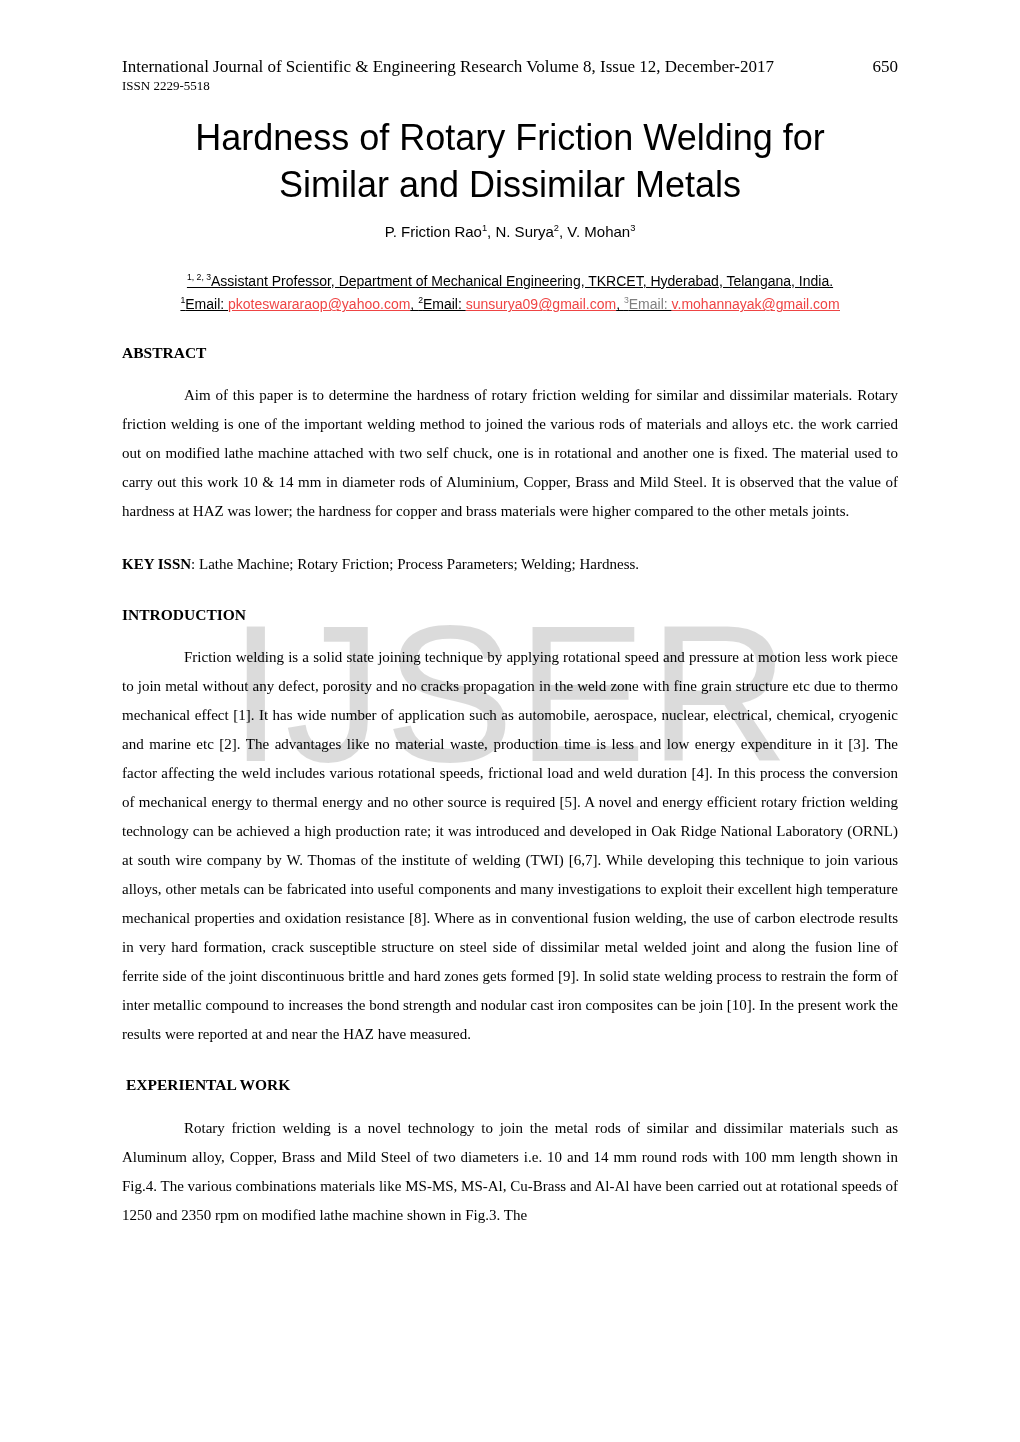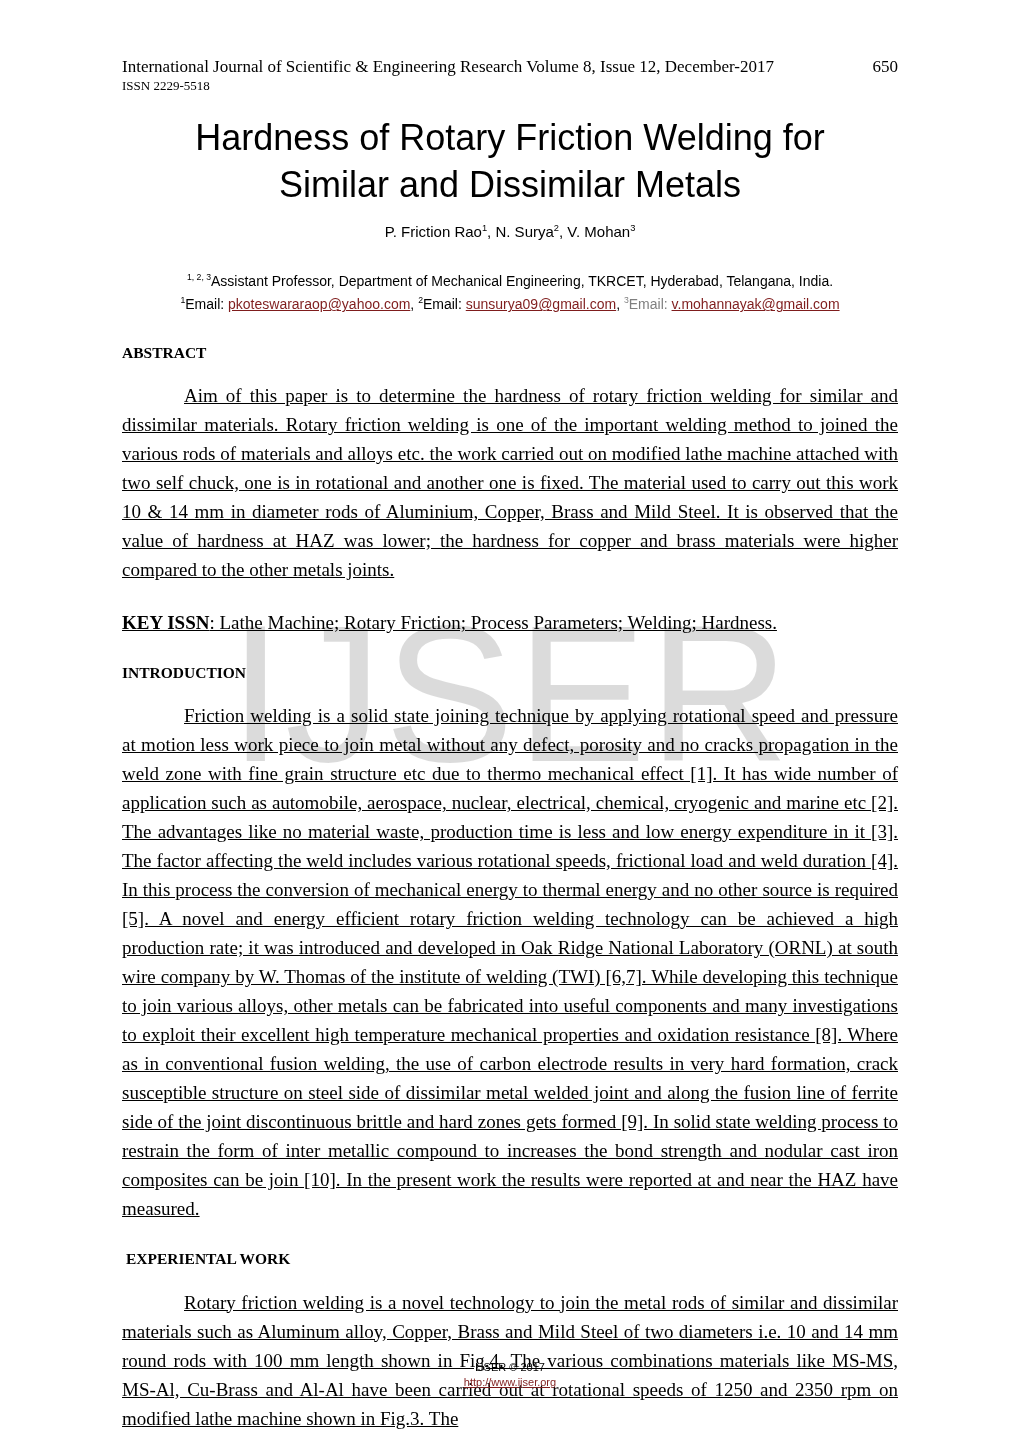--- a/index.html
+++ b/index.html
@@ -53,40 +53,40 @@
     font-family: "Liberation Sans", sans-serif;
     font-size: 15px;
   }
   sup { font-size: 0.62em; vertical-align: super; line-height: 0; }
   .affiliation {
     margin-top: 30px;
     text-align: center;
     font-family: "Liberation Sans", sans-serif;
     font-size: 14px;
     line-height: 1.7;
+    text-decoration: underline;
   }
   .link {
-    color: #7f1d1d;
+    color: #ef4444;
     text-decoration: underline;
     cursor: pointer;
   }
   .muted { color: #7F7F7F; }
   .heading {
     margin: 26px 0 0 0;
     font-size: 15.5px;
     font-weight: bold;
     line-height: 1.3;
   }
   .heading.abstract-h { }
   .para {
     margin: 18px 0 0 0;
-    font-size: 19px;
+    font-size: 15px;
     line-height: 29px;
     text-align: justify;
-    text-decoration: underline;
   }
   .indent { text-indent: 62px; }
   .keyterm { margin-top: 24px; text-align: left; }
   .exp-h { padding-left: 4px; }
   .page-footer {
     position: absolute;
     bottom: 52px;
     left: 0;
     width: 100%;
     text-align: center;
@@ -134,18 +134,14 @@
       <p class="para indent">Friction welding is a solid state joining technique by applying rotational speed and pressure at motion less work piece to join metal without any defect, porosity and no cracks propagation in the weld zone with fine grain structure etc due to thermo mechanical effect [1]. It has wide number of application such as automobile, aerospace, nuclear, electrical, chemical, cryogenic and marine etc [2].  The advantages like no material waste, production time is less and low energy expenditure in it [3]. The factor affecting the weld includes various rotational speeds, frictional load and weld duration [4]. In this process the conversion of mechanical energy to thermal energy and no other source is required [5]. A novel and energy efficient rotary friction welding technology can be achieved a high production rate; it was introduced and developed in Oak Ridge National Laboratory (ORNL) at south wire company by W. Thomas of the institute of welding (TWI) [6,7]. While developing this technique to join various alloys, other metals can be fabricated into useful components and many investigations to exploit their excellent high temperature mechanical properties and oxidation resistance [8]. Where as in conventional fusion welding, the use of carbon electrode results in very hard formation, crack susceptible structure on steel side of dissimilar metal welded joint and along the fusion line of ferrite side of the joint discontinuous brittle and hard zones gets formed [9]. In solid state welding process to restrain the form of inter metallic compound to increases the bond strength and nodular cast iron composites can be join [10]. In the present work the results were reported at and near the HAZ have measured.</p>
     </section>
 
     <section>
       <h2 class="heading exp-h">EXPERIENTAL WORK</h2>
       <p class="para indent">Rotary friction welding is a novel technology to join the metal rods of similar and dissimilar materials such as Aluminum alloy, Copper, Brass and Mild Steel of two diameters i.e. 10 and 14 mm round rods with 100 mm length shown in Fig.4. The various combinations materials like MS-MS, MS-Al, Cu-Brass and Al-Al have been carried out at rotational speeds of 1250 and 2350 rpm on modified lathe machine shown in Fig.3. The</p>
     </section>
 
   </div>
 
-  <footer class="page-footer">
-    <div>IJSER © 2017</div>
-    <a class="link">http://www.ijser.org</a>
-  </footer>
 
 </div>
 
 </body></html>

